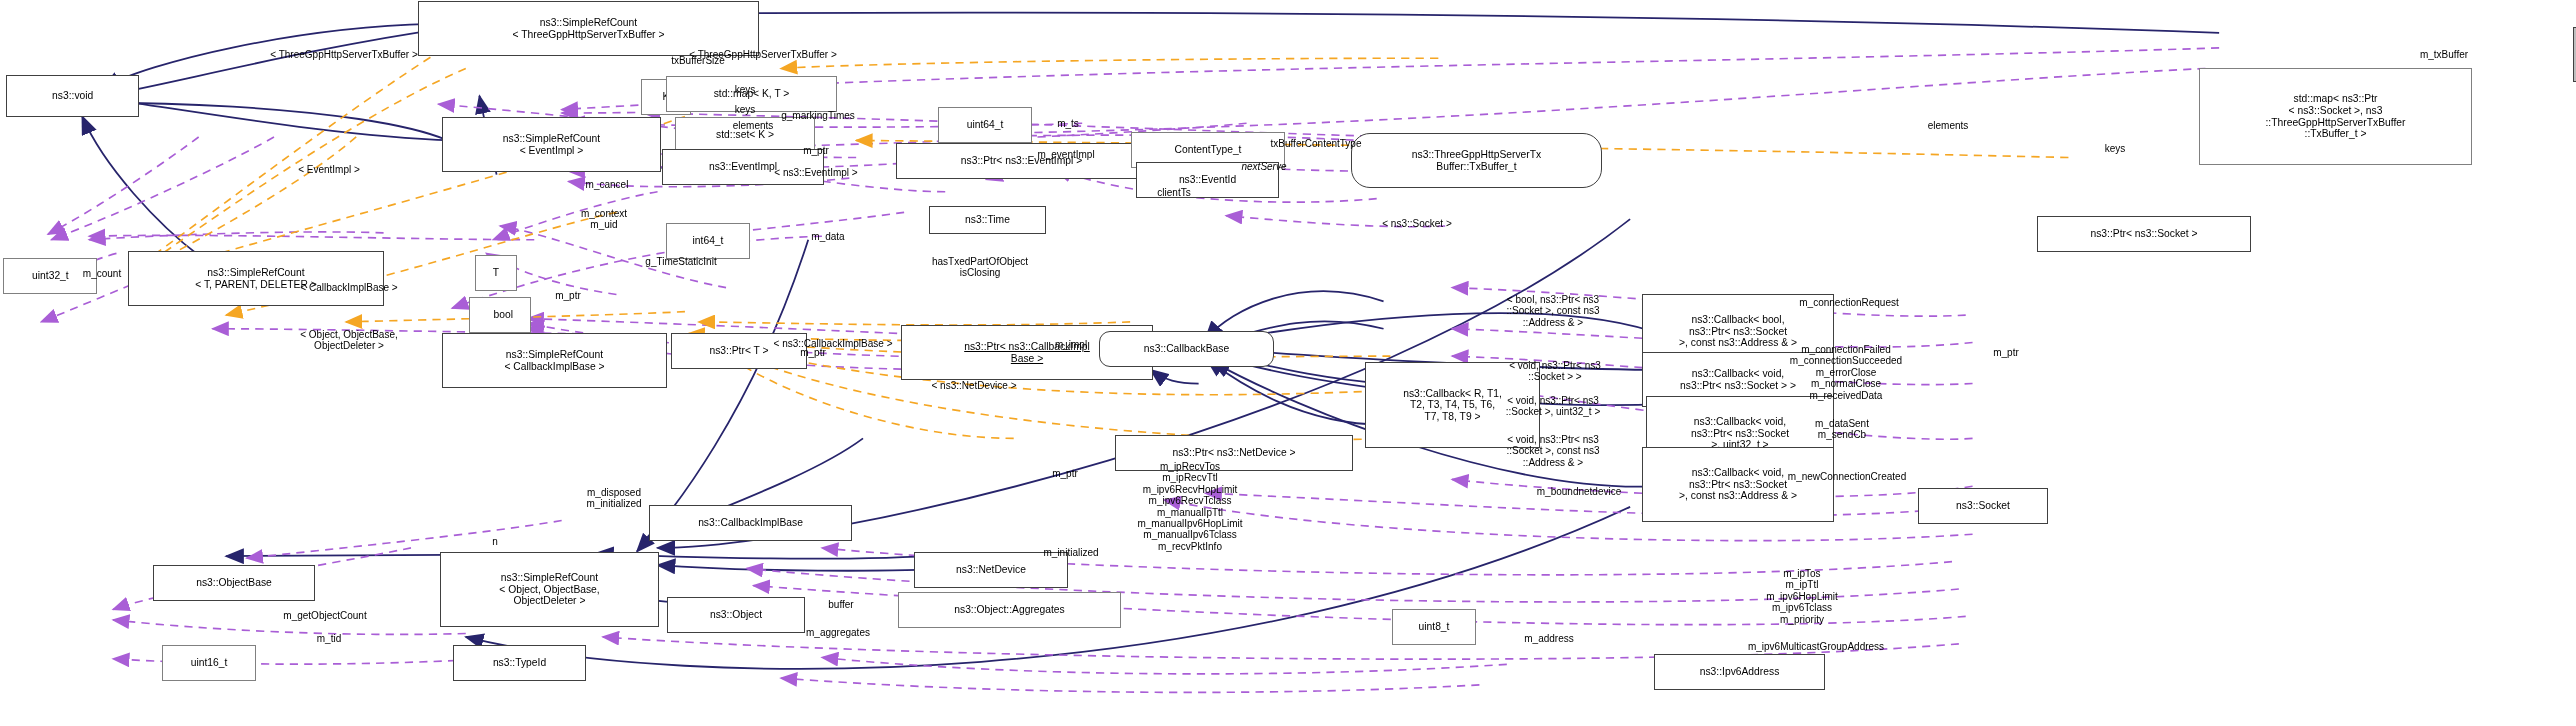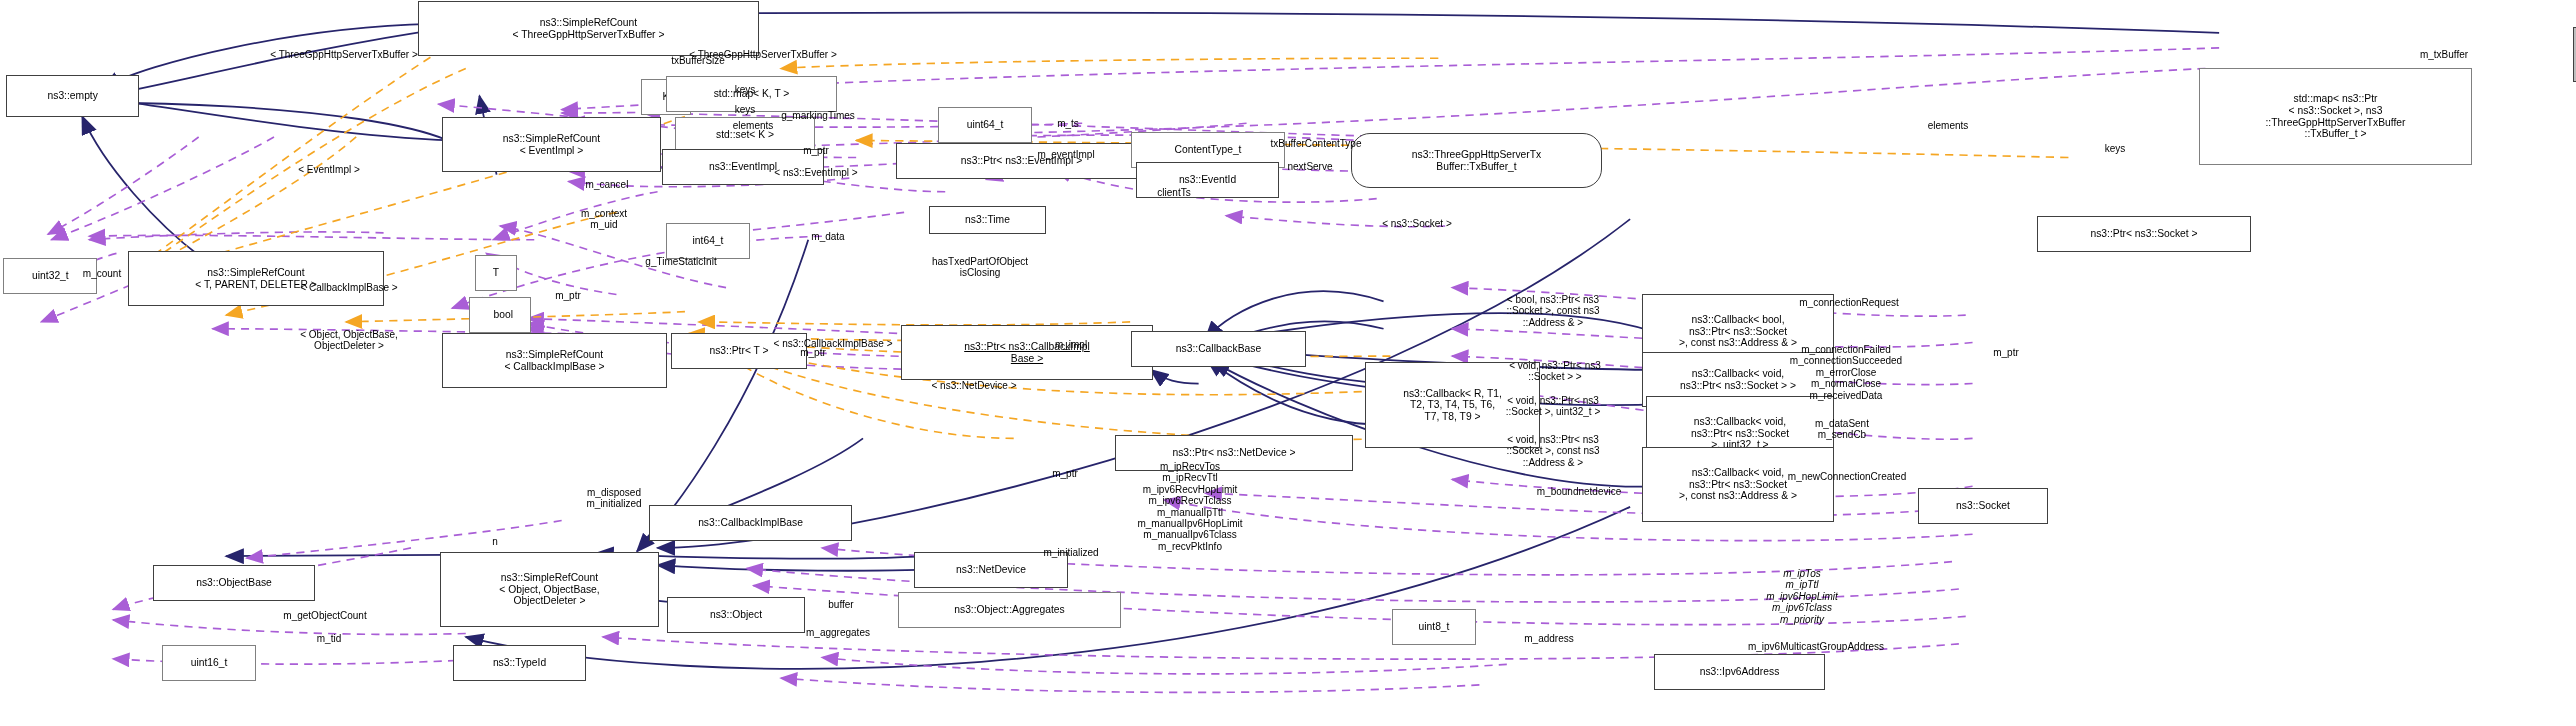--- a/index.html
+++ b/index.html
@@ -127,21 +127,21 @@
       <path d="M 1000,455 C 900,460 700,465 505,470"></path>
       <path d="M 1700,490 C 1500,500 1200,500 1005,487"></path>
       <path d="M 2030,520 C 1800,520 1400,530 1030,495"></path>
       <path d="M 2030,570 C 1800,580 1400,590 1040,500"></path>
       <path d="M 2030,640 C 1800,650 1300,620 1045,505"></path>
       <path d="M 1480,640 C 1300,640 1100,560 1035,498"></path>
     </g>
   </svg>
 
   <div id="nodes">
-      <div class="node solid" style="left: 6.2px; top: 75px; width: 133px; height: 42px;">ns3::empty</div>
+      <div class="node solid" style="left: 6.2px; top: 75px; width: 133px; height: 42px;">ns3::void</div>
       <div class="node solid" style="left: 418px; top: 1.4px; width: 341px; height: 55px;">ns3::SimpleRefCount
 &lt; ThreeGppHttpServerTxBuffer &gt;</div>
       <div class="node solid" style="left: 442px; top: 117px; width: 219px; height: 55px;">ns3::SimpleRefCount
 &lt; EventImpl &gt;</div>
       <div class="node " style="left: 641px; top: 79px; width: 50px; height: 36px;">K</div>
       <div class="node " style="left: 666px; top: 76px; width: 171px; height: 36px;">std::map&lt; K, T &gt;</div>
       <div class="node " style="left: 675px; top: 117px; width: 140px; height: 36px;">std::set&lt; K &gt;</div>
       <div class="node solid" style="left: 662px; top: 149px; width: 162px; height: 36px;">ns3::EventImpl</div>
       <div class="node solid" style="left: 896px; top: 143px; width: 251px; height: 36px;">ns3::Ptr&lt; ns3::EventImpl &gt;</div>
       <div class="node " style="left: 938px; top: 107px; width: 94px; height: 36px;">uint64_t</div>
@@ -154,21 +154,21 @@
       <div class="node " style="left: 3.4px; top: 258px; width: 94px; height: 36px;">uint32_t</div>
       <div class="node solid" style="left: 128px; top: 251px; width: 256px; height: 55px;">ns3::SimpleRefCount
 &lt; T, PARENT, DELETER &gt;</div>
       <div class="node " style="left: 475px; top: 255px; width: 42px; height: 36px;">T</div>
       <div class="node " style="left: 469px; top: 297px; width: 62px; height: 36px; padding-left: 10px;">bool</div>
       <div class="node solid" style="left: 442px; top: 333px; width: 225px; height: 55px;">ns3::SimpleRefCount
 &lt; CallbackImplBase &gt;</div>
       <div class="node solid" style="left: 671px; top: 333px; width: 136px; height: 36px;">ns3::Ptr&lt; T &gt;</div>
       <div class="node solid" style="left: 901px; top: 325px; width: 252px; height: 55px; text-decoration: underline;">ns3::Ptr&lt; ns3::CallbackImpl
 Base &gt;</div>
-      <div class="node solid" style="left: 1131px; top: 331px; width: 175px; height: 36px;">ns3::CallbackBase</div>
+      <div class="node solid" style="left: 1099px; top: 331px; width: 175px; height: 36px; border-radius: 11px;">ns3::CallbackBase</div>
       <div class="node solid" style="left: 1365px; top: 362px; width: 175px; height: 86px; font-size: 10.3px;">ns3::Callback&lt; R, T1,
 T2, T3, T4, T5, T6,
 T7, T8, T9 &gt;</div>
       <div class="node solid" style="left: 1642px; top: 294px; width: 192px; height: 75px; font-size: 10.3px;">ns3::Callback&lt; bool,
 ns3::Ptr&lt; ns3::Socket
 &gt;, const ns3::Address &amp; &gt;</div>
       <div class="node solid" style="left: 1642px; top: 352px; width: 192px; height: 55px;">ns3::Callback&lt; void,
 ns3::Ptr&lt; ns3::Socket &gt; &gt;</div>
       <div class="node solid" style="left: 1646px; top: 396px; width: 188px; height: 75px; font-size: 10.3px;">ns3::Callback&lt; void,
 ns3::Ptr&lt; ns3::Socket
@@ -205,21 +205,21 @@
       <div class="elabel" style="left: 745px; top: 84px;">keys</div>
       <div class="elabel" style="left: 745px; top: 104px;">keys</div>
       <div class="elabel" style="left: 753px; top: 120px;">elements</div>
       <div class="elabel" style="left: 818px; top: 110px;">g_markingTimes</div>
       <div class="elabel" style="left: 816px; top: 145px;">m_ptr</div>
       <div class="elabel" style="left: 816px; top: 167px;">&lt; ns3::EventImpl &gt;</div>
       <div class="elabel" style="left: 329px; top: 164px;">&lt; EventImpl &gt;</div>
       <div class="elabel" style="left: 1068px; top: 118px;">m_ts</div>
       <div class="elabel" style="left: 1066px; top: 149px;">m_eventImpl</div>
       <div class="elabel" style="left: 1316px; top: 138px;">txBufferContentType</div>
-      <div class="elabel" style="left: 1310px; top: 161px;">nextServe</div>
+      <div class="elabel" style="left: 1264px; top: 161px; font-style: italic;">nextServe</div>
       <div class="elabel" style="left: 1174px; top: 187px;">clientTs</div>
       <div class="elabel" style="left: 607px; top: 179px;">m_cancel</div>
       <div class="elabel" style="left: 604px; top: 208px;">m_context
 m_uid</div>
       <div class="elabel" style="left: 828px; top: 231px;">m_data</div>
       <div class="elabel" style="left: 681px; top: 256px;">g_TimeStaticInit</div>
       <div class="elabel" style="left: 980px; top: 256px;">hasTxedPartOfObject
 isClosing</div>
       <div class="elabel" style="left: 1417px; top: 218px;">&lt; ns3::Socket &gt;</div>
       <div class="elabel" style="left: 1948px; top: 120px;">elements</div>
@@ -265,21 +265,21 @@
 m_manualIpv6Tclass
 m_recvPktInfo</div>
       <div class="elabel" style="left: 614px; top: 487px;">m_disposed
 m_initialized</div>
       <div class="elabel" style="left: 1071px; top: 547px;">m_initialized</div>
       <div class="elabel" style="left: 495px; top: 536px;">n</div>
       <div class="elabel" style="left: 841px; top: 599px;">buffer</div>
       <div class="elabel" style="left: 838px; top: 627px;">m_aggregates</div>
       <div class="elabel" style="left: 325px; top: 610px;">m_getObjectCount</div>
       <div class="elabel" style="left: 329px; top: 633px;">m_tid</div>
-      <div class="elabel" style="left: 1802px; top: 568px; font-style: italic;">m_ipTos
+      <div class="elabel" style="left: 1802px; top: 568px;">m_ipTos
 m_ipTtl
 m_ipv6HopLimit
 m_ipv6Tclass
 m_priority</div>
       <div class="elabel" style="left: 1549px; top: 633px;">m_address</div>
       <div class="elabel" style="left: 1816px; top: 641px;">m_ipv6MulticastGroupAddress</div>
     </div>
 </div>
 
 

